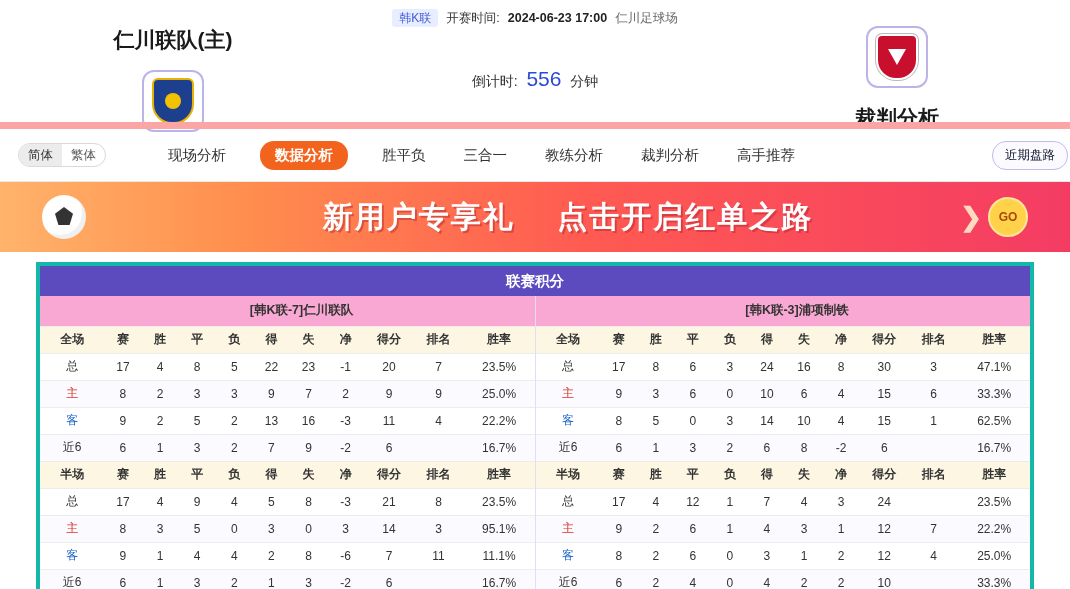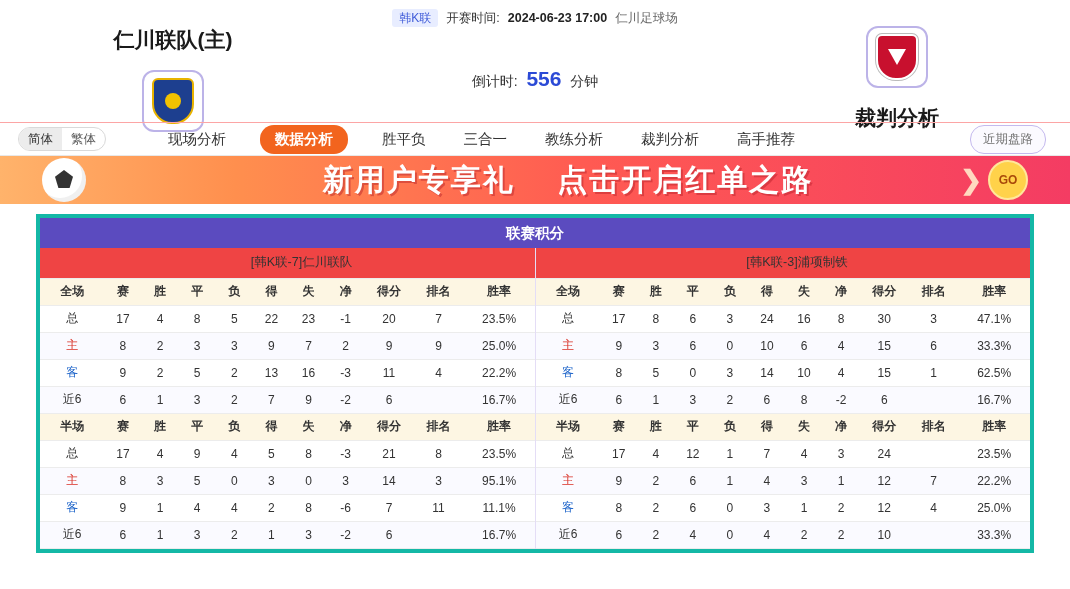--- a/index.html
+++ b/index.html
@@ -87,28 +87,28 @@
   .countdown {
     position: absolute;
     left: 0; right: 0;
     text-align: center;
     font-size: 14px;
     color: #333;
   }
   .countdown .num {
     color: #2b4ad6;
     font-size: 21px;
-    font-weight: bold;
+    font-weight: normal;
     margin: 0 5px;
   }
 
   
   .navbar {
-    height: 34px;
-    border-top: 1px solid #fca5a5;
+    height: 60px;
+    border-top: 7px solid #fca5a5;
     border-bottom: 1px solid #e8e8e8;
     display: flex;
     align-items: center;
     position: relative;
     padding: 0 18px;
   }
   .lang {
     display: flex;
     border: 1px solid #d9d9d9;
     border-radius: 13px;
@@ -133,32 +133,32 @@
   .tab { padding: 5px 4px; white-space: nowrap; }
   .tab.active {
     background: #f2641e;
     color: #fff;
     border-radius: 14px;
     padding: 5px 15px;
     font-weight: bold;
   }
   .recent-btn {
     position: absolute;
-    right: 24px;
+    right: 2px;
     border: 1px solid #c4b9ee;
-    color: #737373;
+    color: #0f172a;
     background: #fbfaff;
     border-radius: 14px;
     font-size: 12.5px;
     padding: 5px 12px;
   }
 
   
   .banner {
-    height: 48px;
+    height: 70px;
     margin: 0;
     background: linear-gradient(90deg, #ffb36b 0%, #ff8f4e 22%, #ff5a52 55%, #f43c63 100%);
     display: flex;
     align-items: center;
     position: relative;
     overflow: hidden;
   }
   .banner .ball {
     width: 44px; height: 44px;
     border-radius: 50%;
@@ -232,23 +232,23 @@
   }
   td, th {
     border-bottom: 1px solid #ececec;
     text-align: center;
     height: 27px;
     font-weight: normal;
     padding: 0 1px;
     white-space: nowrap;
   }
   .team-head td {
-    background: #ef4444;
+    background: #f9a8d4;
     font-size: 12.5px;
-    font-weight: normal;
+    font-weight: bold;
     color: #333;
     height: 30px;
     padding-left: 29px;
   }
   .colhead td {
     background: #fdf6e3;
     font-weight: bold;
     color: #333;
     height: 27px;
   }

